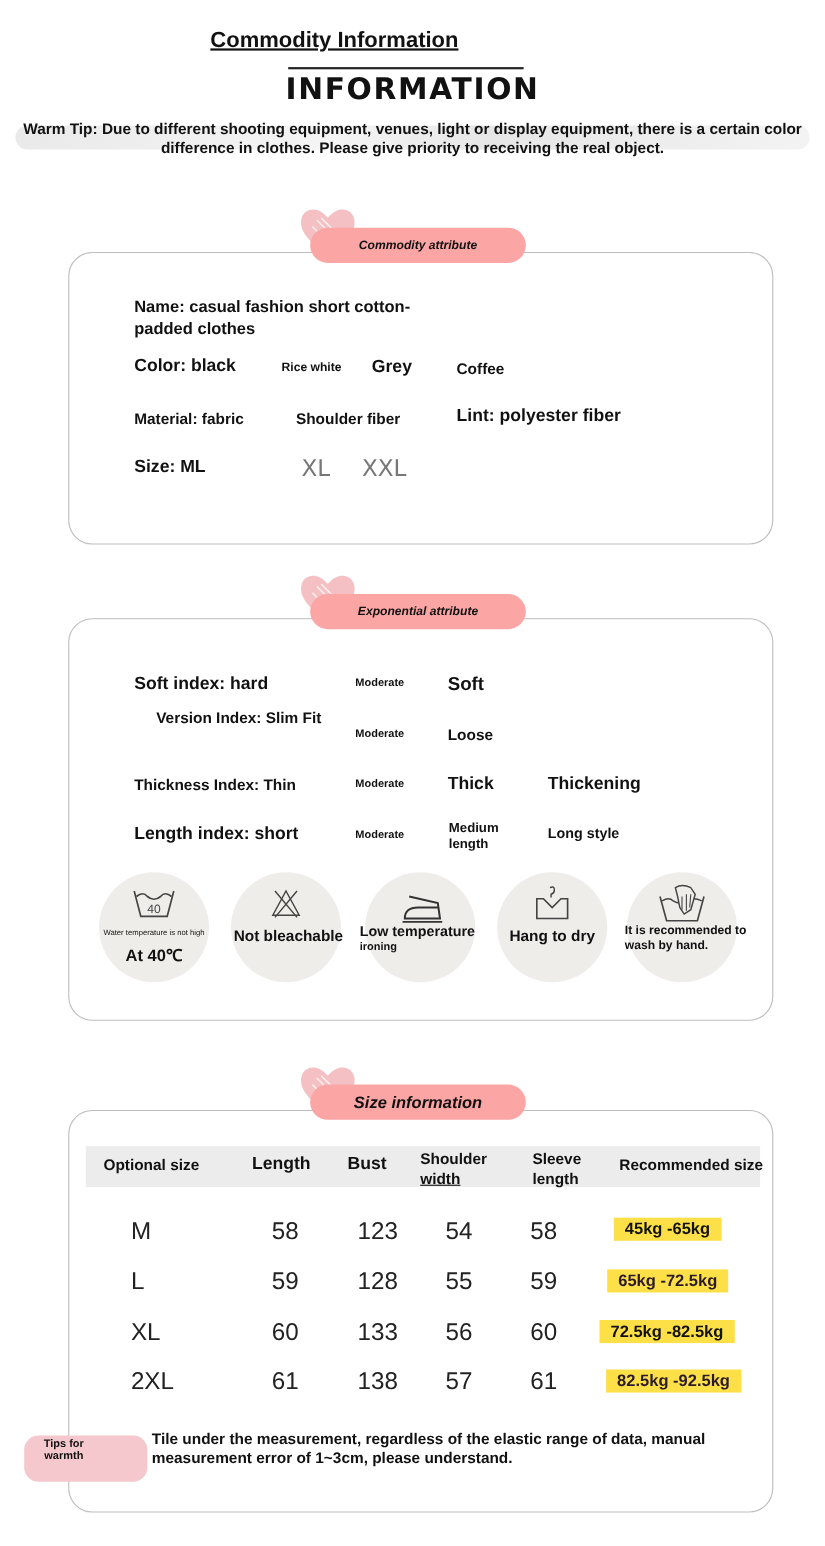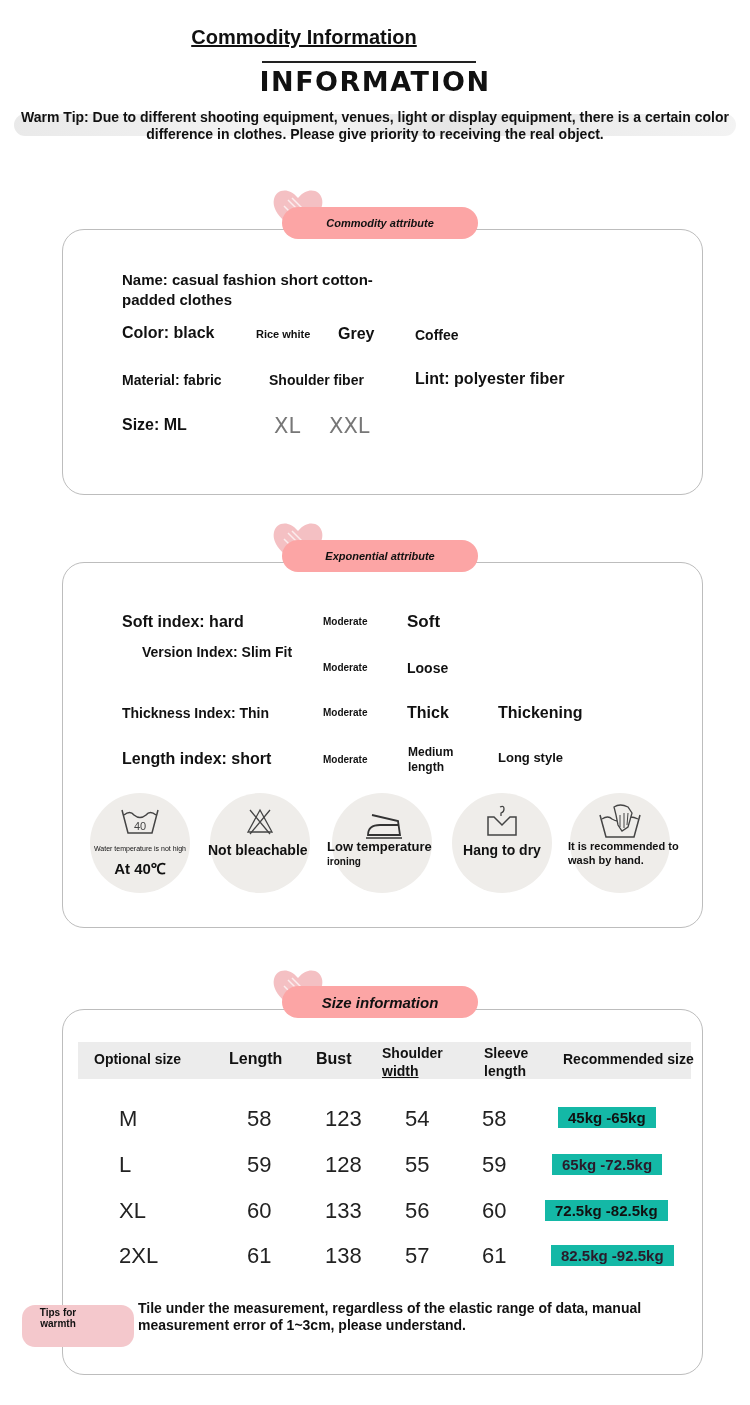--- a/index.html
+++ b/index.html
@@ -19,21 +19,21 @@
   .t14 { font-size: 14px; }
   .t11 { font-size: 11px; }
   .t10 { font-size: 10px; }
   .thin { font-weight: normal; color: #777; font-size: 21px; font-family: "DejaVu Sans", sans-serif; }
   .circle { position: absolute; width: 100px; height: 100px; border-radius: 50%; background: #efedea; }
   .circle svg { position: absolute; }
   .ctext { position: absolute; font-weight: bold; }
   .thead { left: 78px; top: 1042px; width: 613px; height: 37px; background: #ececec; }
   .th { position: absolute; font-weight: bold; font-size: 14px; line-height: 17px; }
   .td { position: absolute; font-size: 22px; color: #222; font-family: "Liberation Sans", sans-serif; }
-  .rec { position: absolute; font-size: 15px; font-weight: bold; background: #14b8a6; padding: 2px 10px; }
+  .rec { position: absolute; font-size: 15px; font-weight: bold; background: #fde047; padding: 2px 10px; }
   .warm { left: 22px; top: 1305px; width: 112px; height: 42px; border-radius: 13px; background: #f4c8cc; font-size: 10px; font-weight: bold; text-align: center; line-height: 11px; padding-top: 2px; padding-right: 40px; }
   .warmtext { left: 138px; top: 1300px; font-size: 14px; font-weight: bold; line-height: 17px; width: 560px; }
 </style>
 </head>
 <body>
 
 <div class="abs title">Commodity Information</div>
 <div class="abs rule"></div>
 <div class="abs info">INFORMATION</div>
 <div class="abs tipbar"></div>
@@ -96,21 +96,21 @@
   </svg>
   <div class="ctext" style="left:-14px;top:52px;width:128px;text-align:center;font-size:7px;font-weight:normal;">Water temperature is not high</div>
   <div class="ctext" style="left:0;top:65px;width:100px;text-align:center;font-size:15px;">At 40℃</div>
 </div>
 
 <div class="circle" style="left:210px;top:793px;">
   <svg style="left:36px;top:14px;" width="28" height="28" viewBox="0 0 28 28">
     <path d="M14 3 L26 25 L2 25 Z" fill="none" stroke="#444" stroke-width="1.3"></path>
     <path d="M4 3 L24 27 M24 3 L4 27" stroke="#444" stroke-width="1.3"></path>
   </svg>
-  <div class="ctext" style="left:-2px;top:49px;width:104px;text-align:left;font-size:14px;">Not bleachable</div>
+  <div class="ctext" style="left:-2px;top:49px;width:104px;text-align:right;font-size:14px;">Not bleachable</div>
 </div>
 
 <div class="circle" style="left:332px;top:793px;">
   <svg style="left:32px;top:18px;" width="40" height="28" viewBox="0 0 40 28">
     <path d="M8 4 L34 10 L36 24 L4 24 Q4 14 16 14 L34 14" fill="none" stroke="#333" stroke-width="1.8"></path>
     <path d="M2 27 L38 27" stroke="#333" stroke-width="1.5"></path>
   </svg>
   <div class="ctext" style="left:-5px;top:46px;font-size:13px;line-height:15px;white-space:nowrap;">Low temperature</div>
   <div class="ctext" style="left:-5px;top:61px;font-size:10px;line-height:15px;">ironing</div>
 </div>

